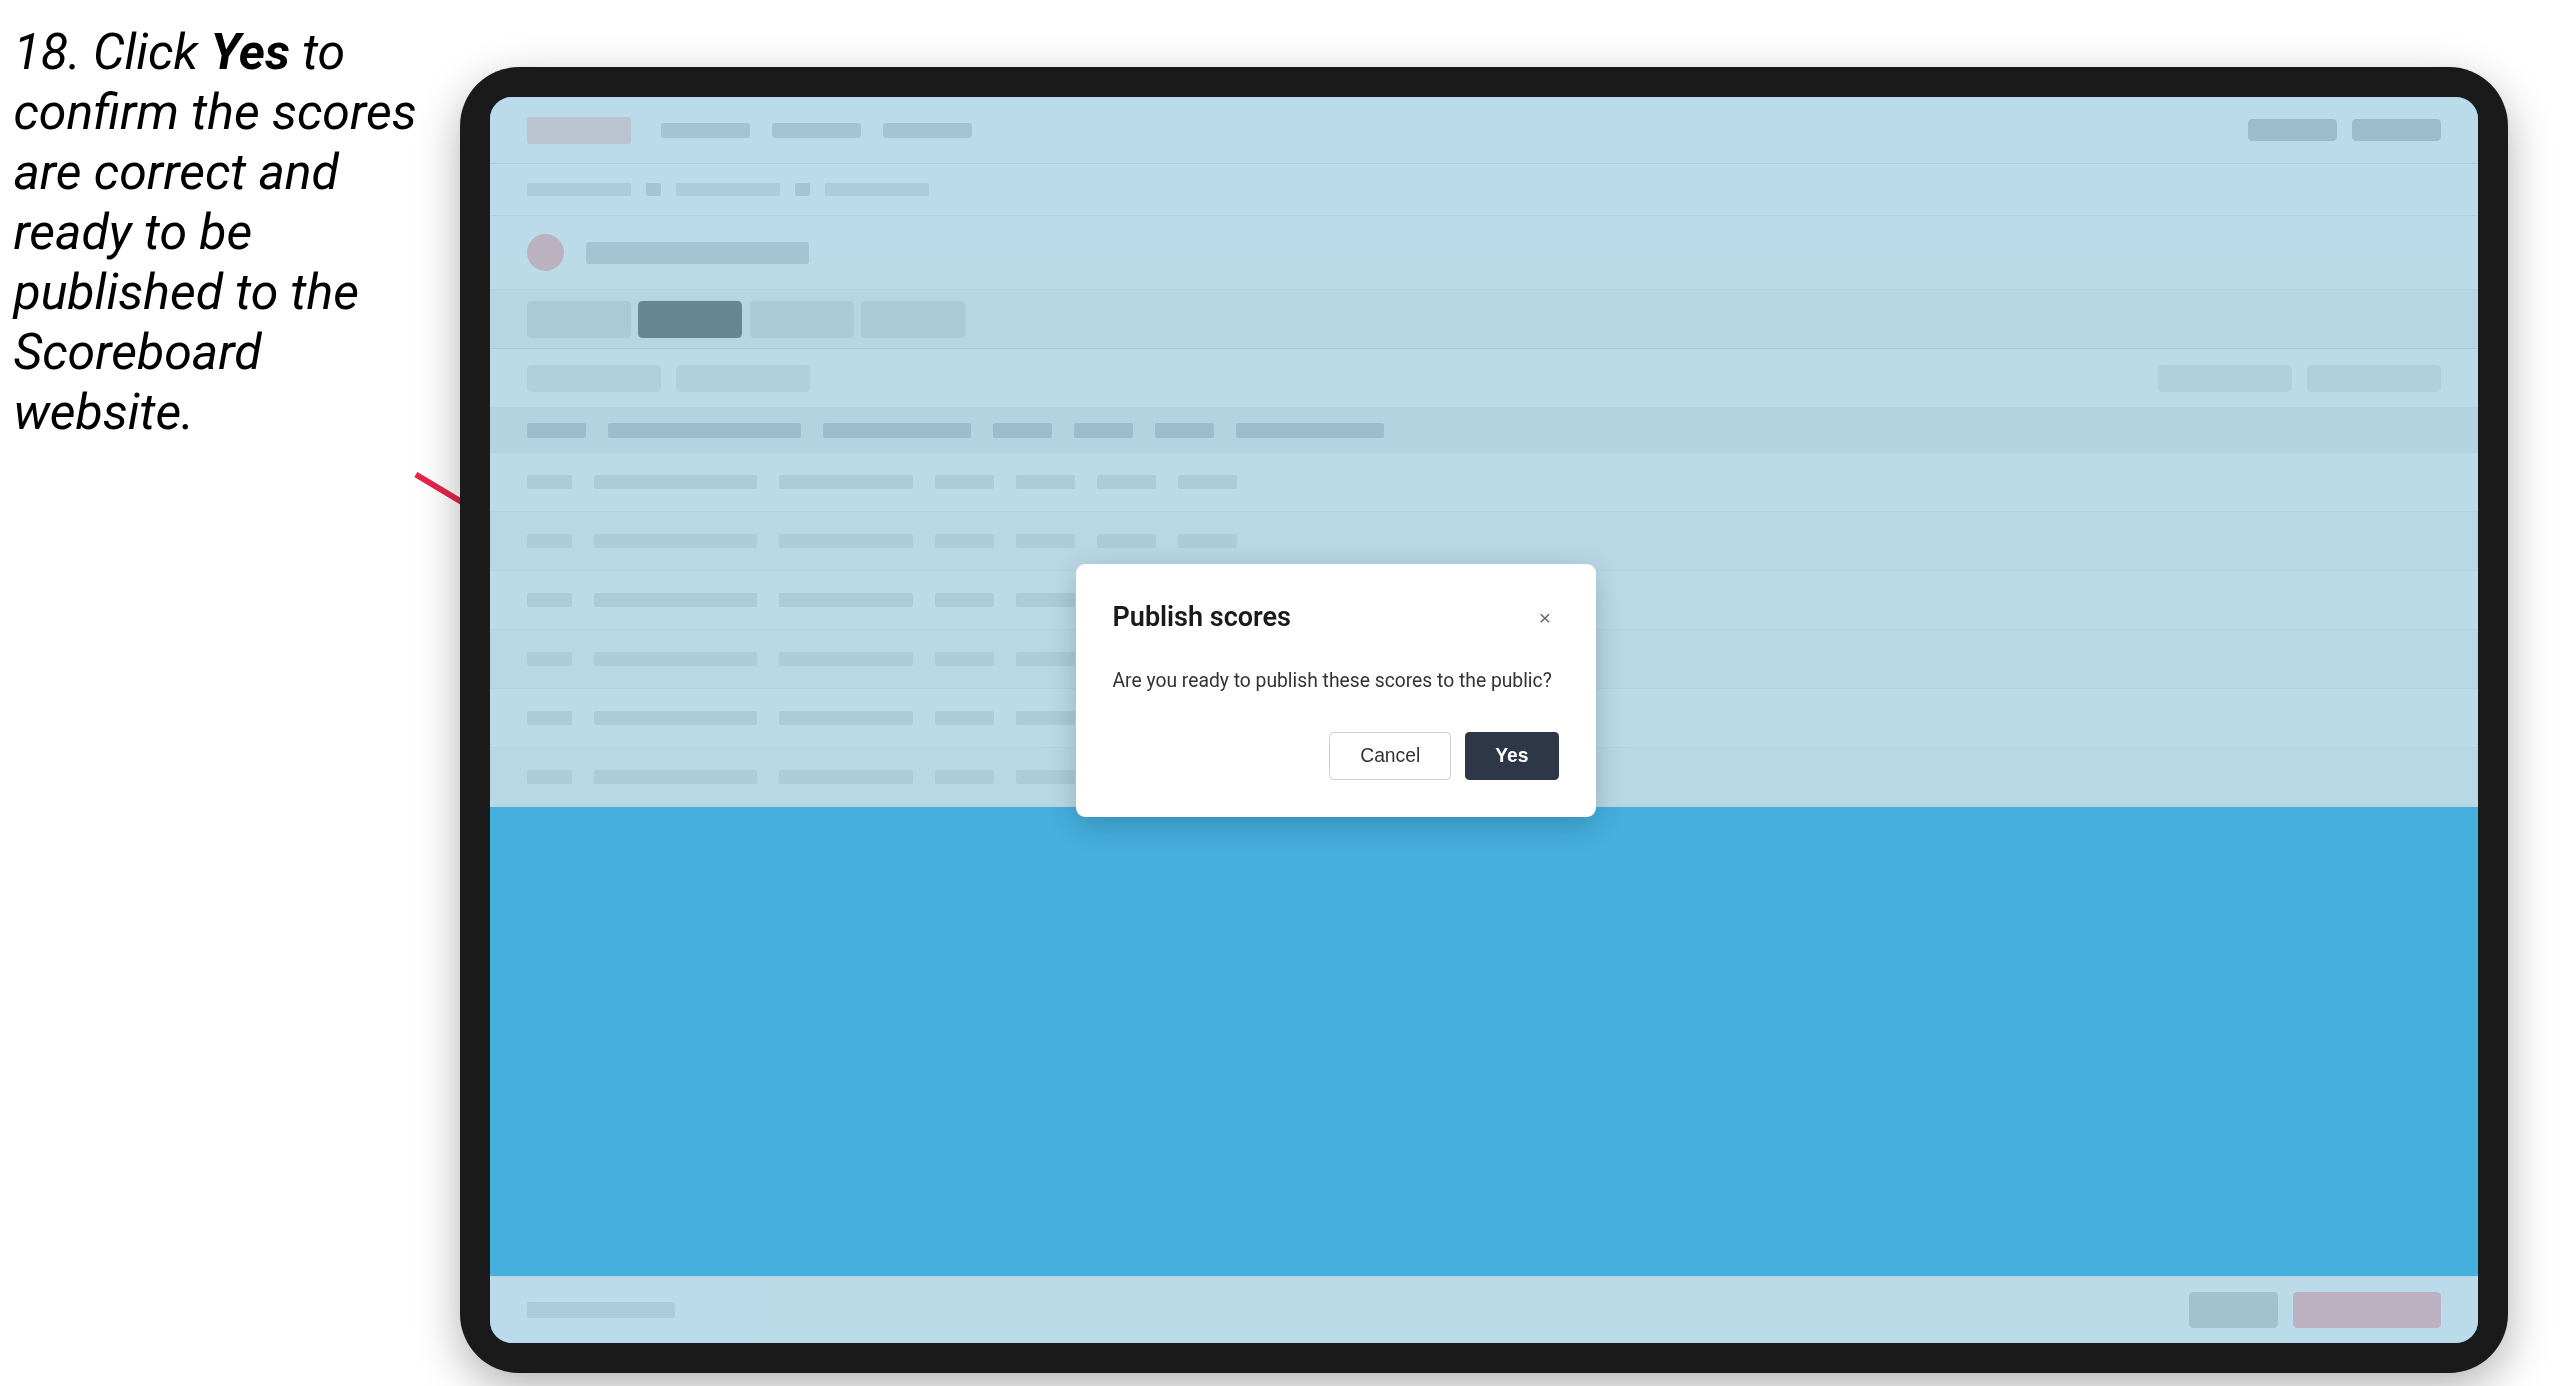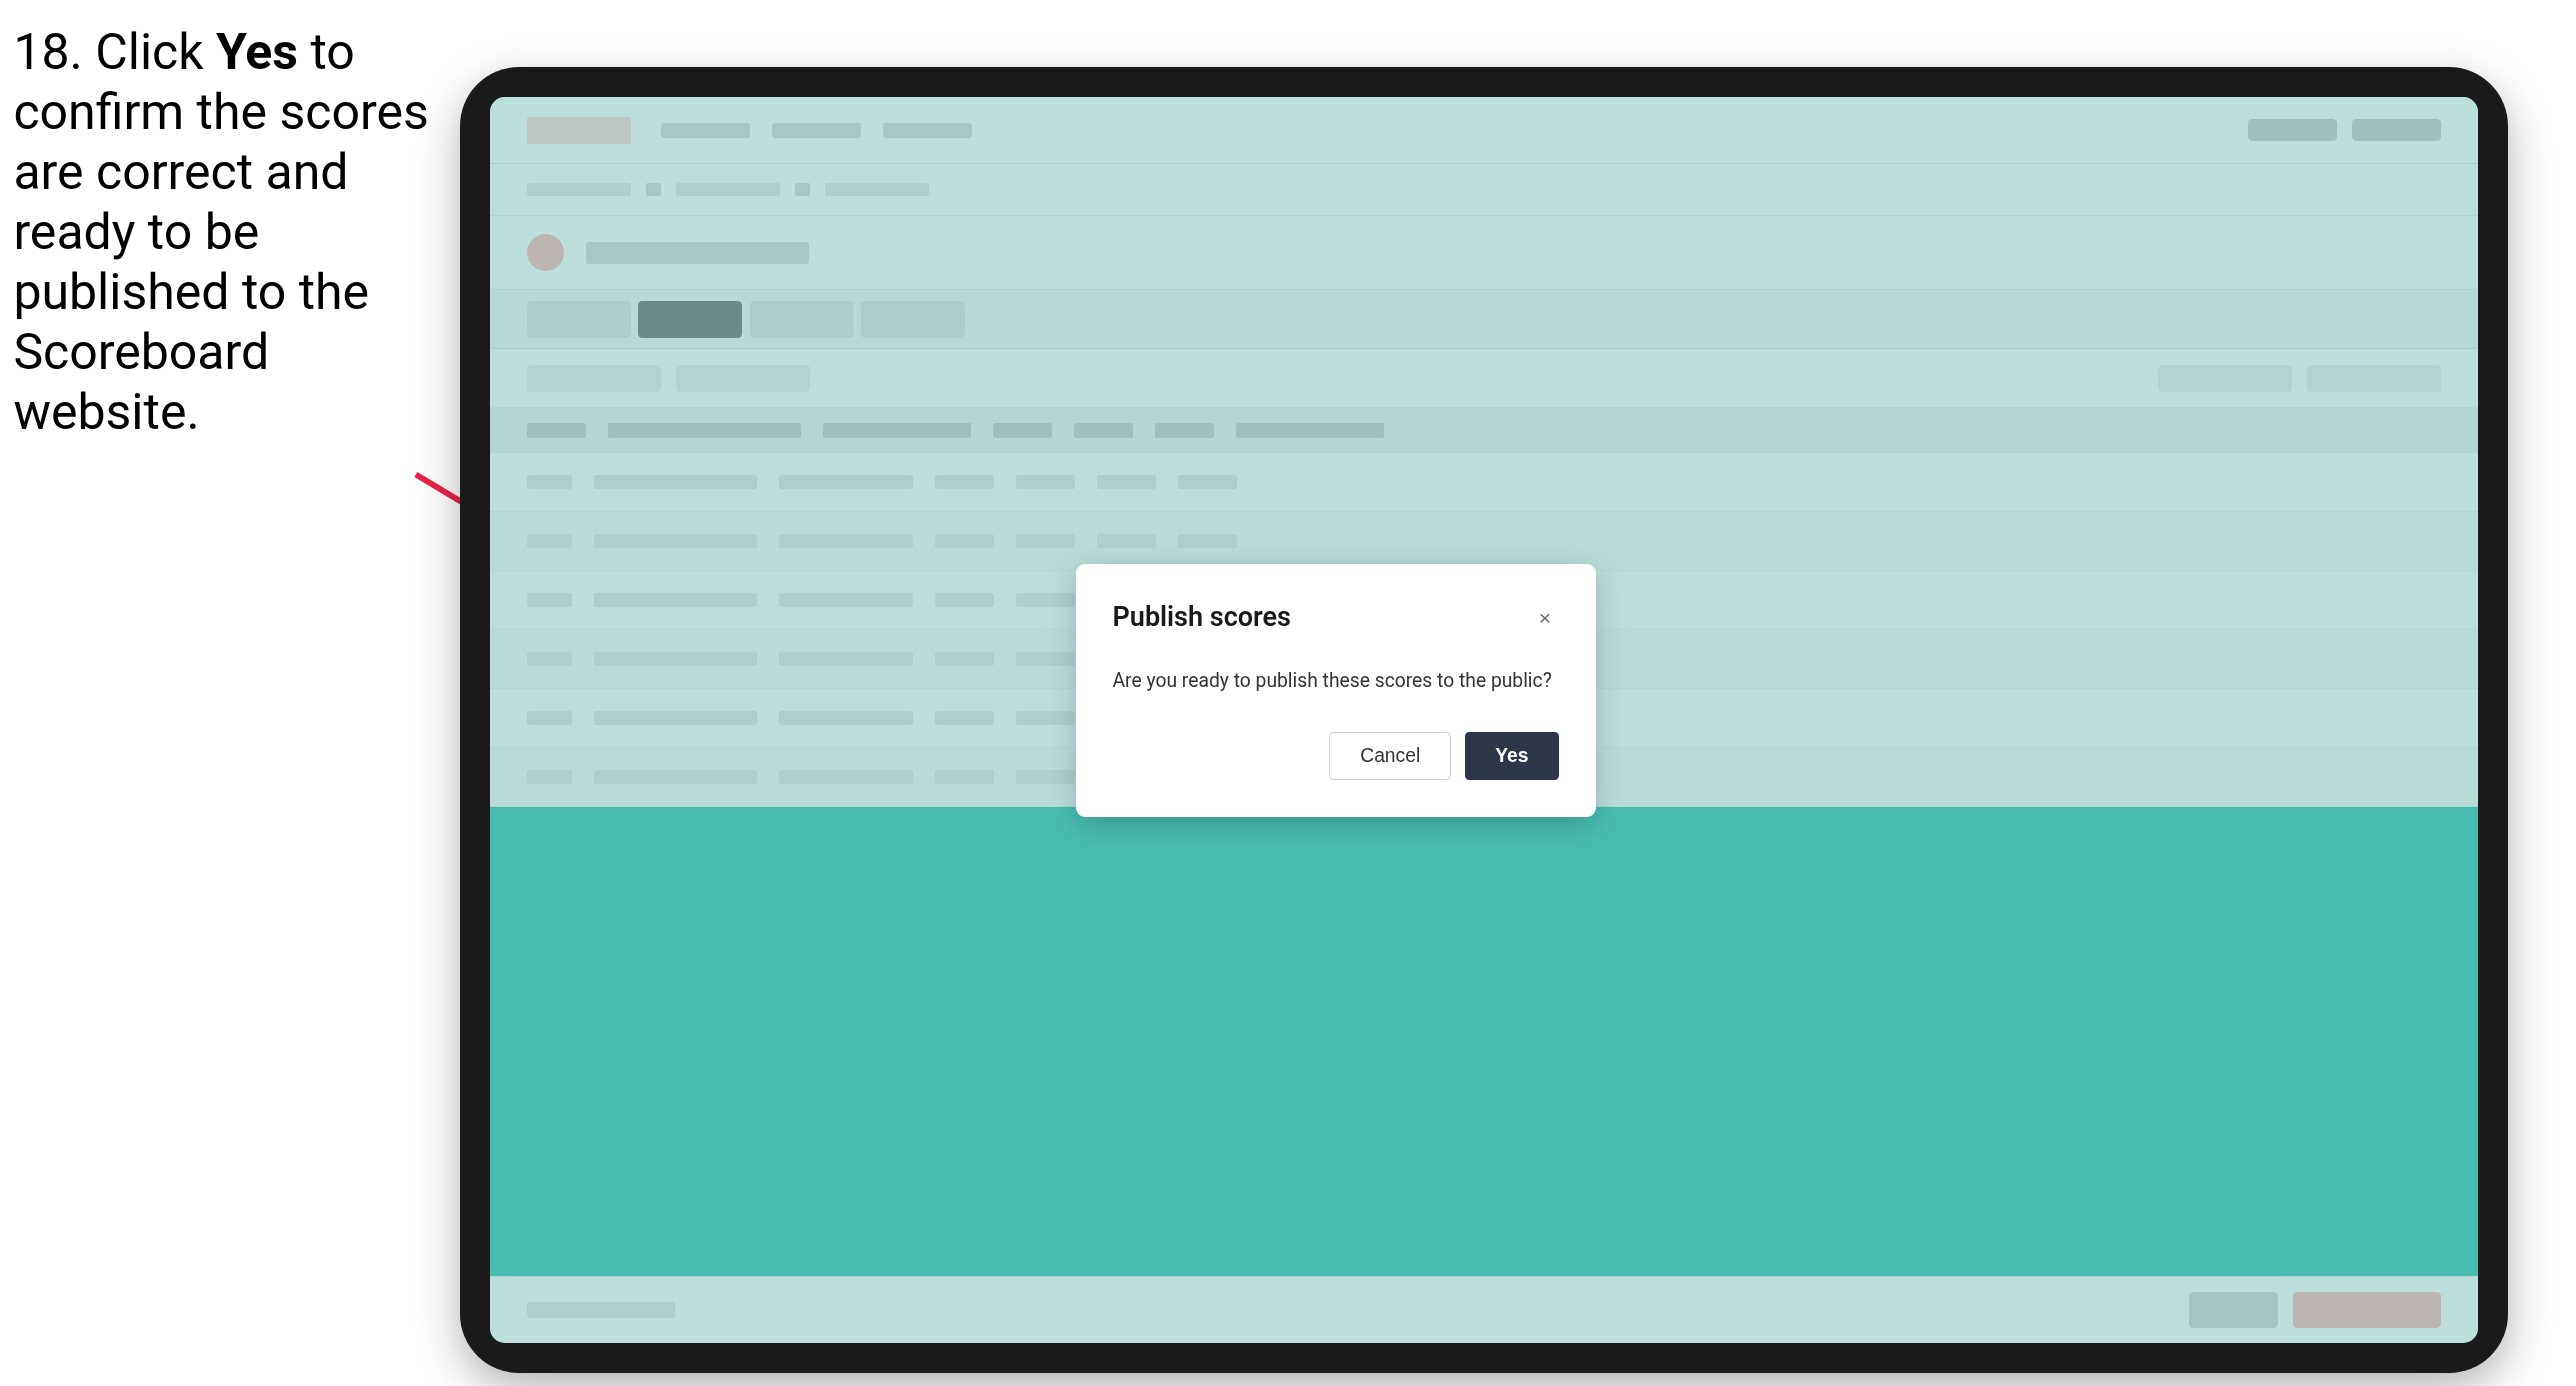--- a/index.html
+++ b/index.html
@@ -14,20 +14,21 @@
 
     
     .instruction-text {
       position: absolute;
       left: 13.4px;
       top: 22px;
       width: 416px;
       font-size: 50px;
       line-height: 1.2;
       color: #000000;
+      font-style: italic;
     }
     .instruction-text strong {
       font-weight: 700;
     }
 
     
     .arrow-container {
       position: absolute;
       left: 386px;
       top: 430px;
@@ -49,22 +50,22 @@
       height: 1306px;
       background: #1a1a1a;
       border-radius: 59px;
       padding: 30px;
       box-shadow: 0 15px 45px rgba(0,0,0,0.3);
     }
 
     .tablet-screen {
       width: 100%;
       height: 100%;
-      background: #14b8a6;
-      border-radius: 15px;
+      background: #0ea5e9;
+      border-radius: 22px;
       overflow: hidden;
       position: relative;
     }
 
     
     .screen-content {
       width: 100%;
       height: 100%;
       position: relative;
       filter: blur(0.7px);

